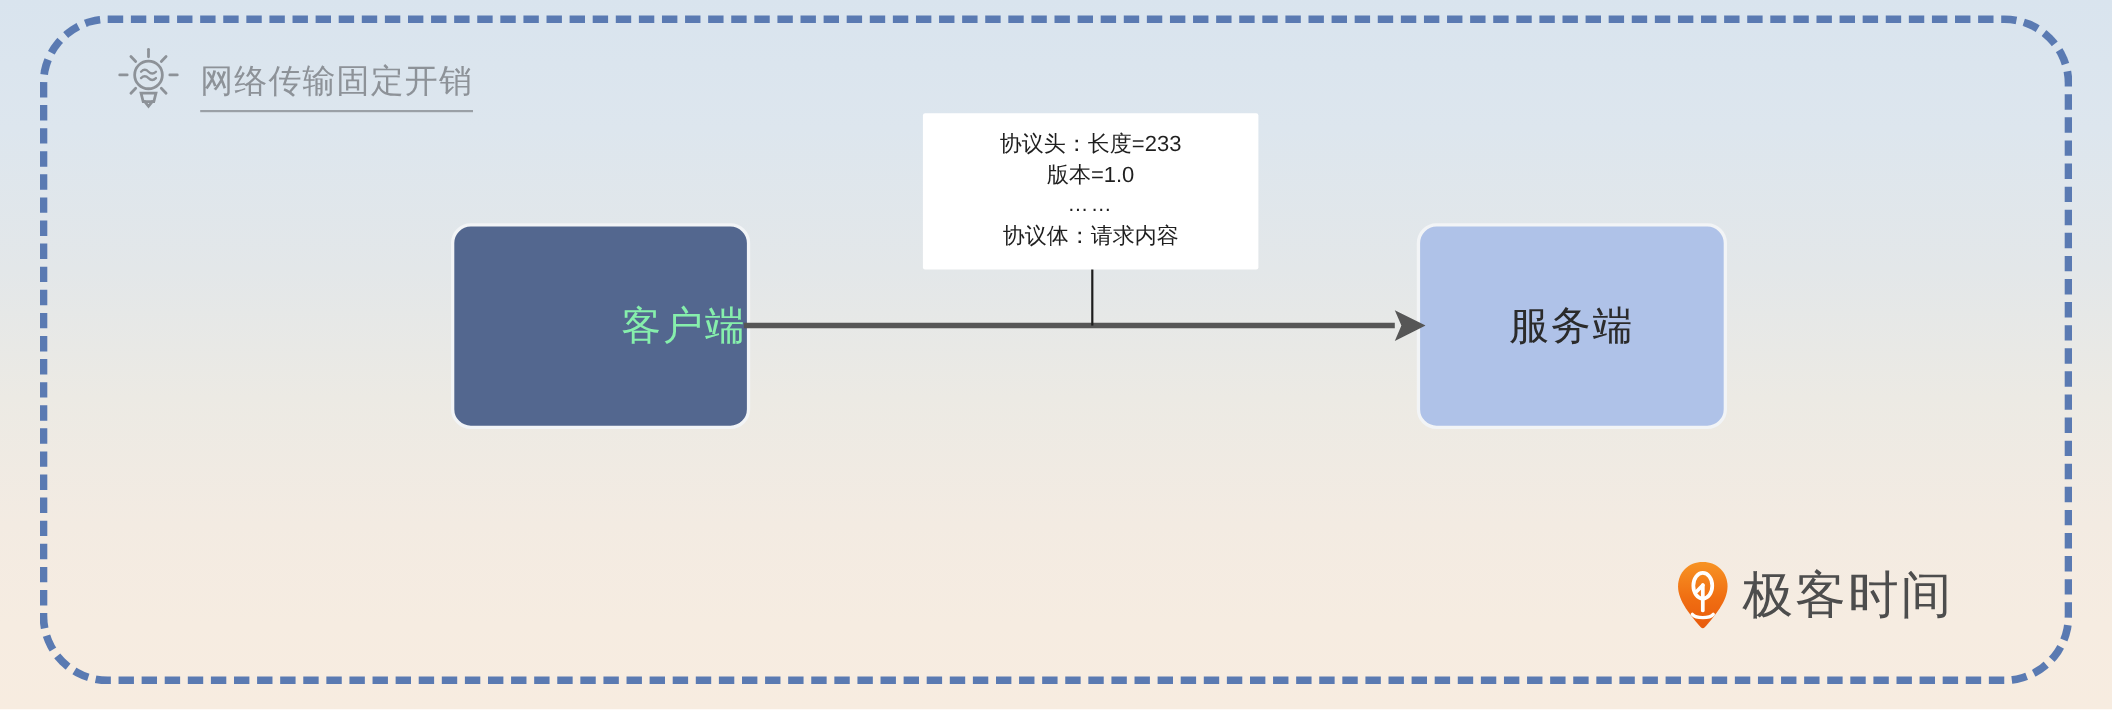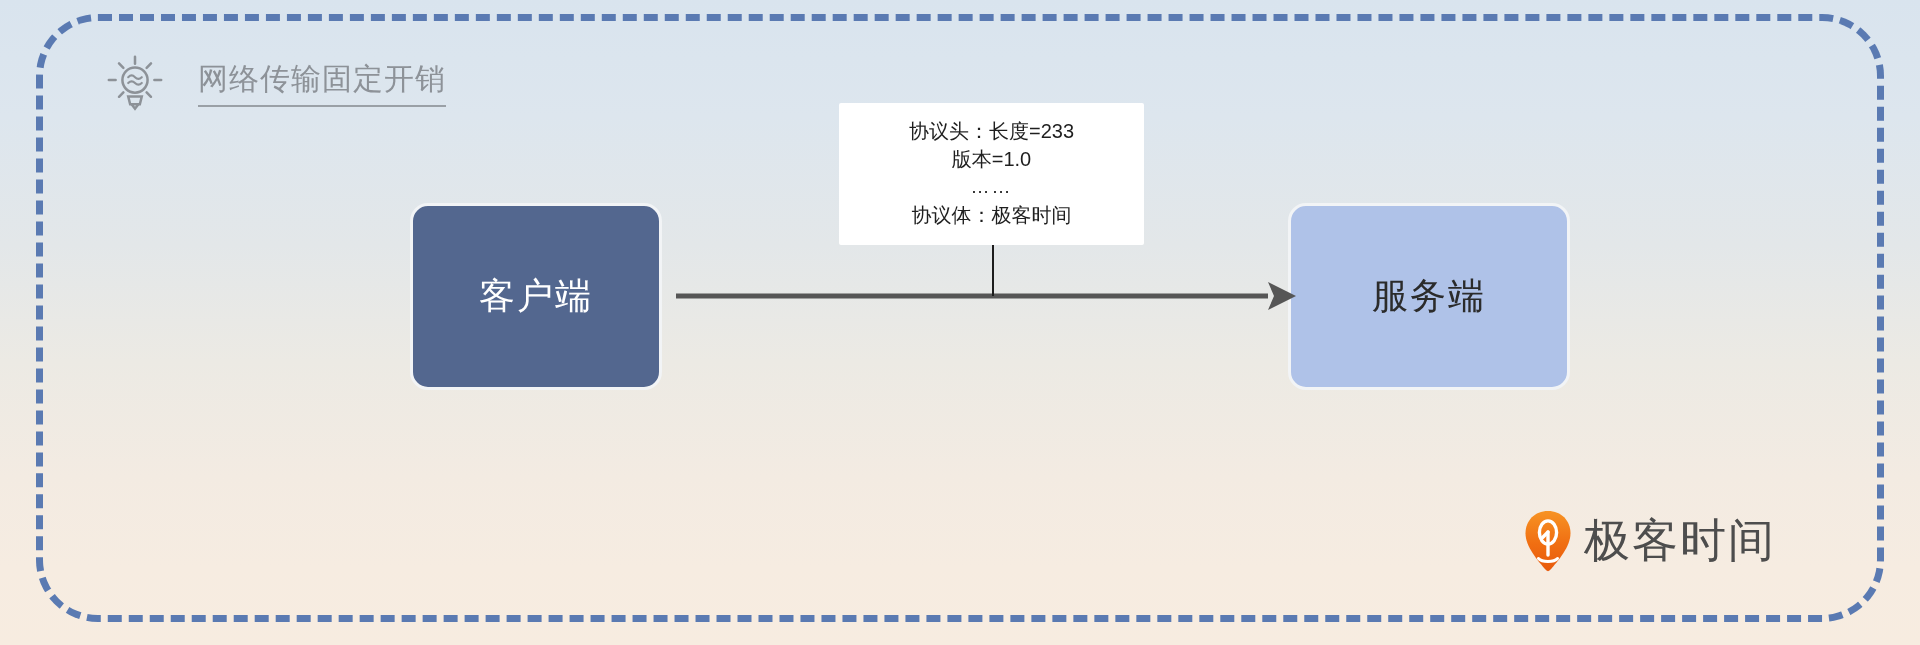--- a/index.html
+++ b/index.html
@@ -38,24 +38,24 @@
     box-sizing: border-box;
     border: 7px dashed #5a7ab2;
     border-radius: 62px;
     pointer-events: none;
   }
 
   
   #title-row {
     position: absolute;
     left: 104px;
-    top: 52px;
+    top: 40px;
     display: flex;
-    align-items: center;
-    gap: 32px;
+    align-items: flex-end;
+    gap: 16px;
   }
   #bulb-icon {
     width: 62px;
     height: 62px;
     display: block;
     flex: 0 0 auto;
   }
   #title-text {
     font-size: 30px;
     color: #8d9298;
@@ -73,25 +73,26 @@
     display: flex;
     align-items: center;
     justify-content: center;
     border-radius: 18px;
     font-size: 36px;
     letter-spacing: 2px;
   }
   #client-box {
     left: 410px;
     top: 203px;
-    width: 252px;
+    width: 272px;
     height: 187px;
     background: #53678f;
-    color: #ffffff;
+    color: #86efac;
     border: 3px solid #f2f4f6;
+    justify-content: flex-end;
   }
   #server-box {
     left: 1288px;
     top: 203px;
     width: 282px;
     height: 187px;
     background: #afc2e8;
     color: #2b2b2b;
     border: 3px solid #f2f4f6;
   }
@@ -201,21 +202,21 @@
     <line x1="0" y1="24" x2="592" y2="24" stroke="#565656" stroke-width="5"></line>
     <polygon points="592,10 620,24 592,38 598,24" fill="#565656"></polygon>
   </svg>
 
   <div id="connector-line"></div>
 
   <div id="protocol-box">
     <div class="pline">协议头：长度=233</div>
     <div class="pline">版本=1.0</div>
     <div class="pline dots">……</div>
-    <div class="pline">协议体：极客时间</div>
+    <div class="pline">协议体：请求内容</div>
   </div>
 
   <div id="logo">
     <svg id="logo-mark" viewBox="0 0 48 62">
       <defs>
         <linearGradient id="gt" x1="0" y1="0" x2="0" y2="1">
           <stop offset="0%" stop-color="#f79324"></stop>
           <stop offset="55%" stop-color="#f06e12"></stop>
           <stop offset="100%" stop-color="#e85a0c"></stop>
         </linearGradient>

